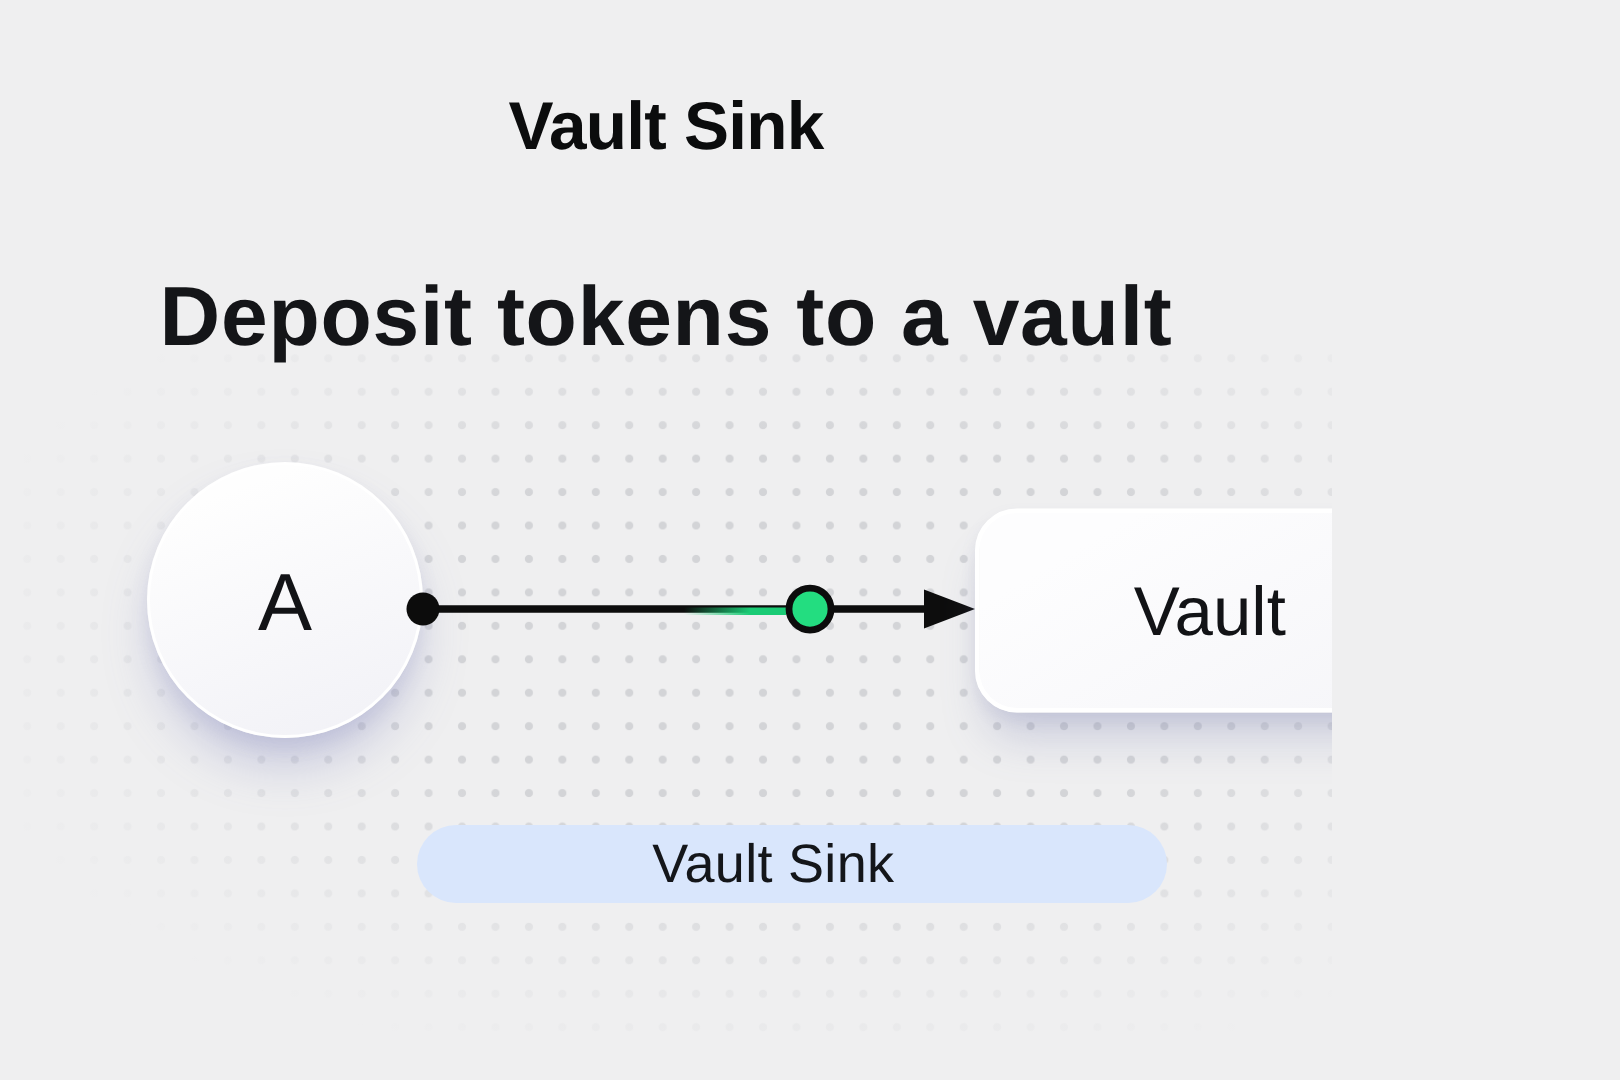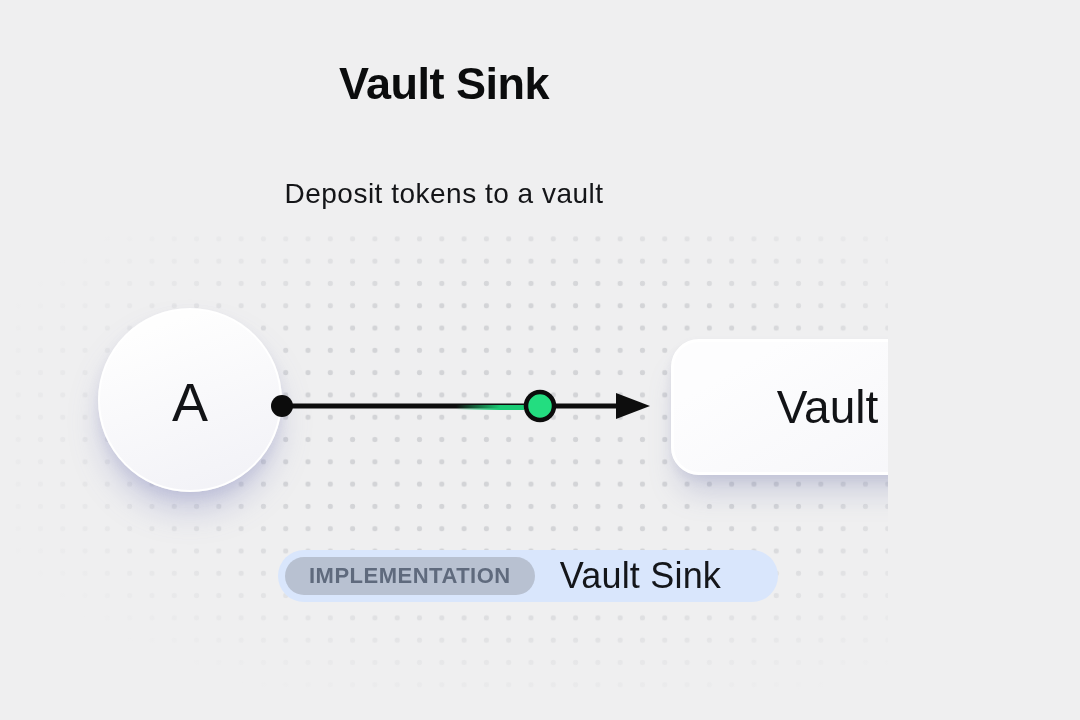--- a/index.html
+++ b/index.html
@@ -22,36 +22,36 @@
     background: radial-gradient(ellipse 600px 300px at 540px 195px,
        rgba(239,239,240,0) 45%, rgba(239,239,240,0.7) 78%, #efeff0 98%);
   }
   .title {
     position:absolute; left:0; right:0; top:58px;
     text-align:center; font-size:45px; font-weight:700; letter-spacing:-0.5px;
     color:#0b0c0d;
   }
   .subtitle {
     position:absolute; left:0; right:0; top:178px;
-    text-align:center; font-size:28px; font-weight:400; letter-spacing:0.5px;
+    text-align:center; font-size:56px; font-weight:700; letter-spacing:0.5px;
     color:#141518;
   }
   .logo { position:absolute; left:985px; top:33px; width:62px; height:62px; }
   .node-a {
     position:absolute; left:98px; top:308px; width:184px; height:184px;
     border-radius:50%;
     background: linear-gradient(160deg, #fefefe 15%, #f4f4f8 80%, #f1f1f6);
     border:2px solid rgba(255,255,255,0.95);
     box-shadow: 0 22px 34px -6px rgba(112,118,180,0.35), 0 6px 12px rgba(120,125,180,0.12);
     display:flex; align-items:center; justify-content:center;
   }
   .node-a span { font-size:54px; font-weight:400; color:#121316; margin-top:4px; }
   .arrow-svg { position:absolute; left:270px; top:378px; }
   .vault-box {
-    position:absolute; left:671px; top:339px; width:313px; height:136px;
+    position:absolute; left:650px; top:339px; width:313px; height:136px;
     border-radius:28px;
     background: linear-gradient(150deg, #fdfdfe 20%, #f6f6f9 90%);
     border:3px solid #ffffff;
     box-shadow: 0 24px 30px -8px rgba(108,114,168,0.28), 0 5px 10px rgba(120,125,175,0.12);
     display:flex; align-items:center; justify-content:center;
   }
   .vault-box span { font-size:46px; font-weight:400; color:#121316; }
   .badge {
     position:absolute; left:278px; top:550px; width:500px; height:52px;
     border-radius:26px; background:#d9e6fc;
@@ -105,19 +105,16 @@
     <polygon points="346,15 380,28 346,41" fill="#0d0d0d"></polygon>
     <circle cx="12" cy="28" r="11" fill="#0c0c0c"></circle>
     <circle cx="270" cy="28" r="14" fill="#23DD80" stroke="#0c0c0c" stroke-width="4.5"></circle>
   </svg>
 
   <div class="vault-box">
     <span>Vault</span>
   </div>
 
   <div class="badge">
-    <div class="pill">
-      <span>IMPLEMENTATION</span>
-    </div>
     <div class="value">Vault Sink</div>
   </div>
 
 </div>
 
 </body></html>

